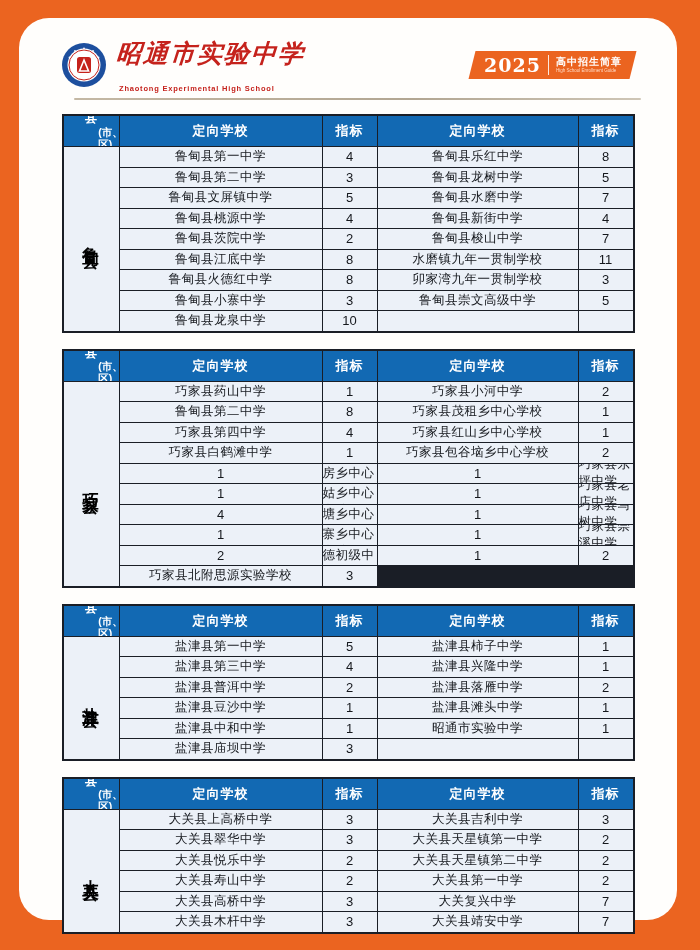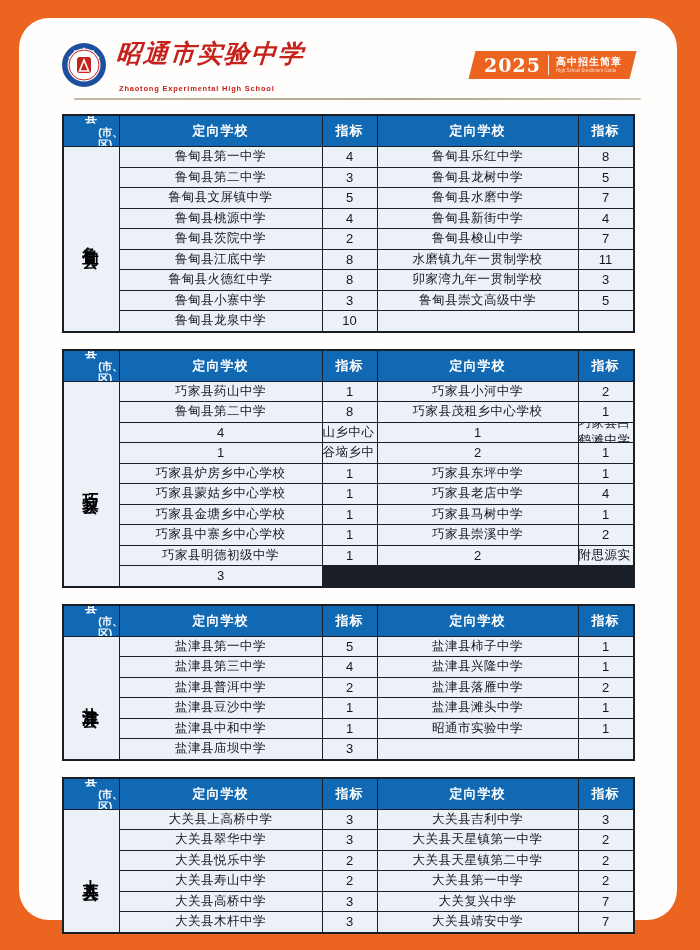--- a/index.html
+++ b/index.html
@@ -200,20 +200,21 @@
           <div class="cell th">指标</div>
           <div class="cell county-v" style="grid-row: 2 / span 10;">巧家县</div>
           <div class="cell school">巧家县药山中学</div>
           <div class="cell quota">1</div>
           <div class="cell school">巧家县小河中学</div>
           <div class="cell quota">2</div>
           <div class="cell school">鲁甸县第二中学</div>
           <div class="cell quota">8</div>
           <div class="cell school">巧家县茂租乡中心学校</div>
           <div class="cell quota">1</div>
+          <div class="cell school">巧家县第四中学</div>
           <div class="cell quota">4</div>
           <div class="cell school">巧家县红山乡中心学校</div>
           <div class="cell quota">1</div>
           <div class="cell school">巧家县白鹤滩中学</div>
           <div class="cell quota">1</div>
           <div class="cell school">巧家县包谷垴乡中心学校</div>
           <div class="cell quota">2</div>
           <div class="cell quota">1</div>
           <div class="cell school">巧家县炉房乡中心学校</div>
           <div class="cell quota">1</div>

